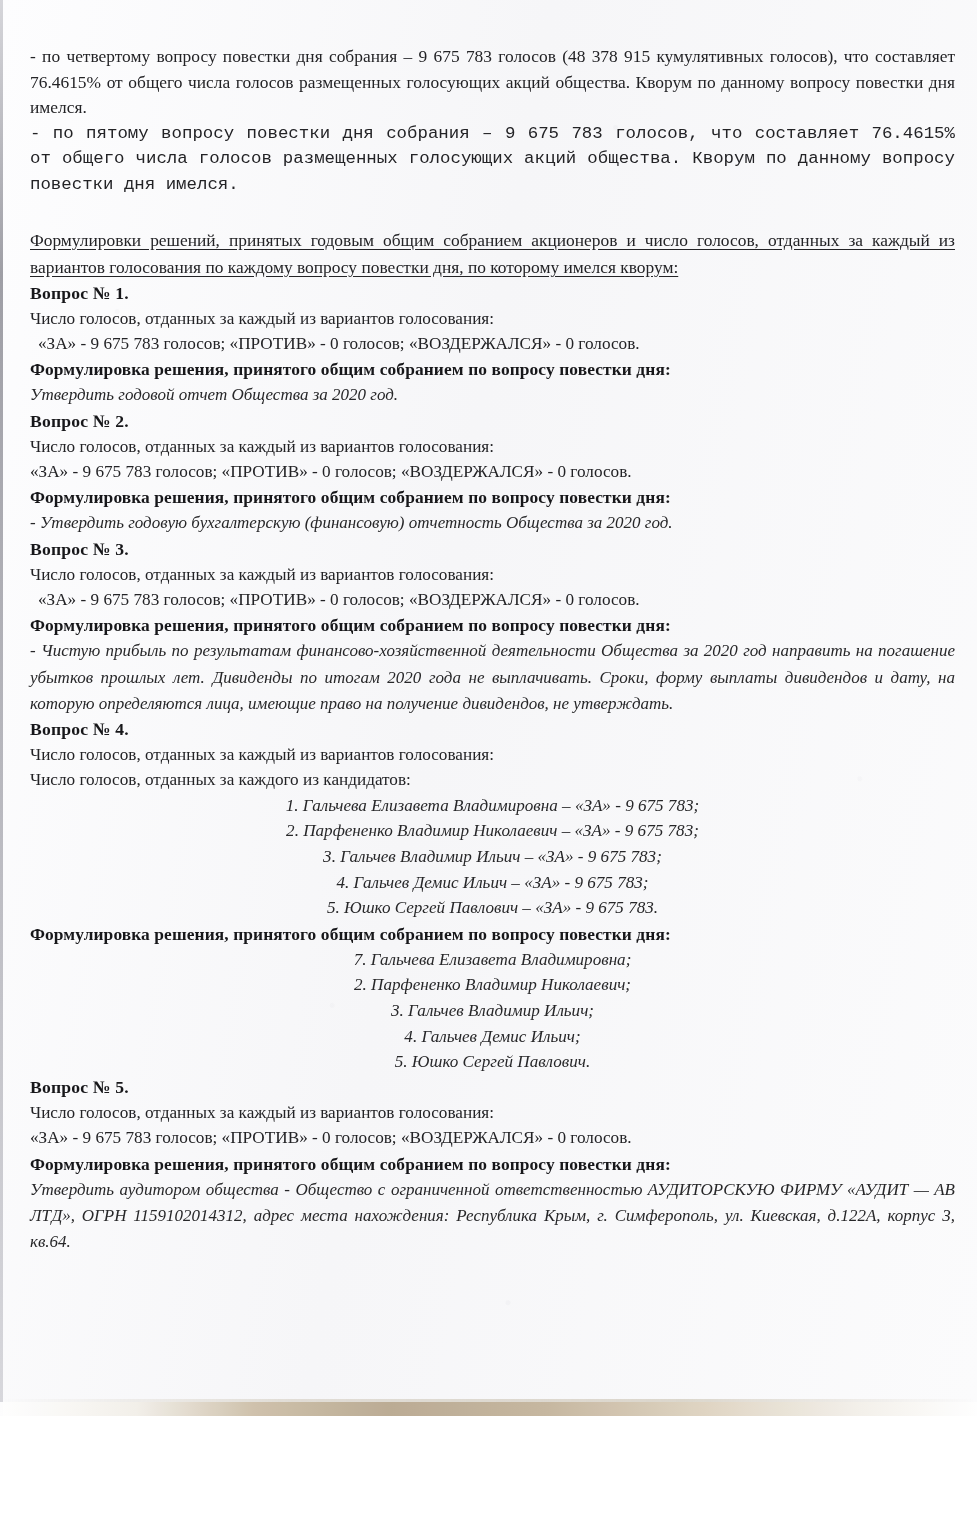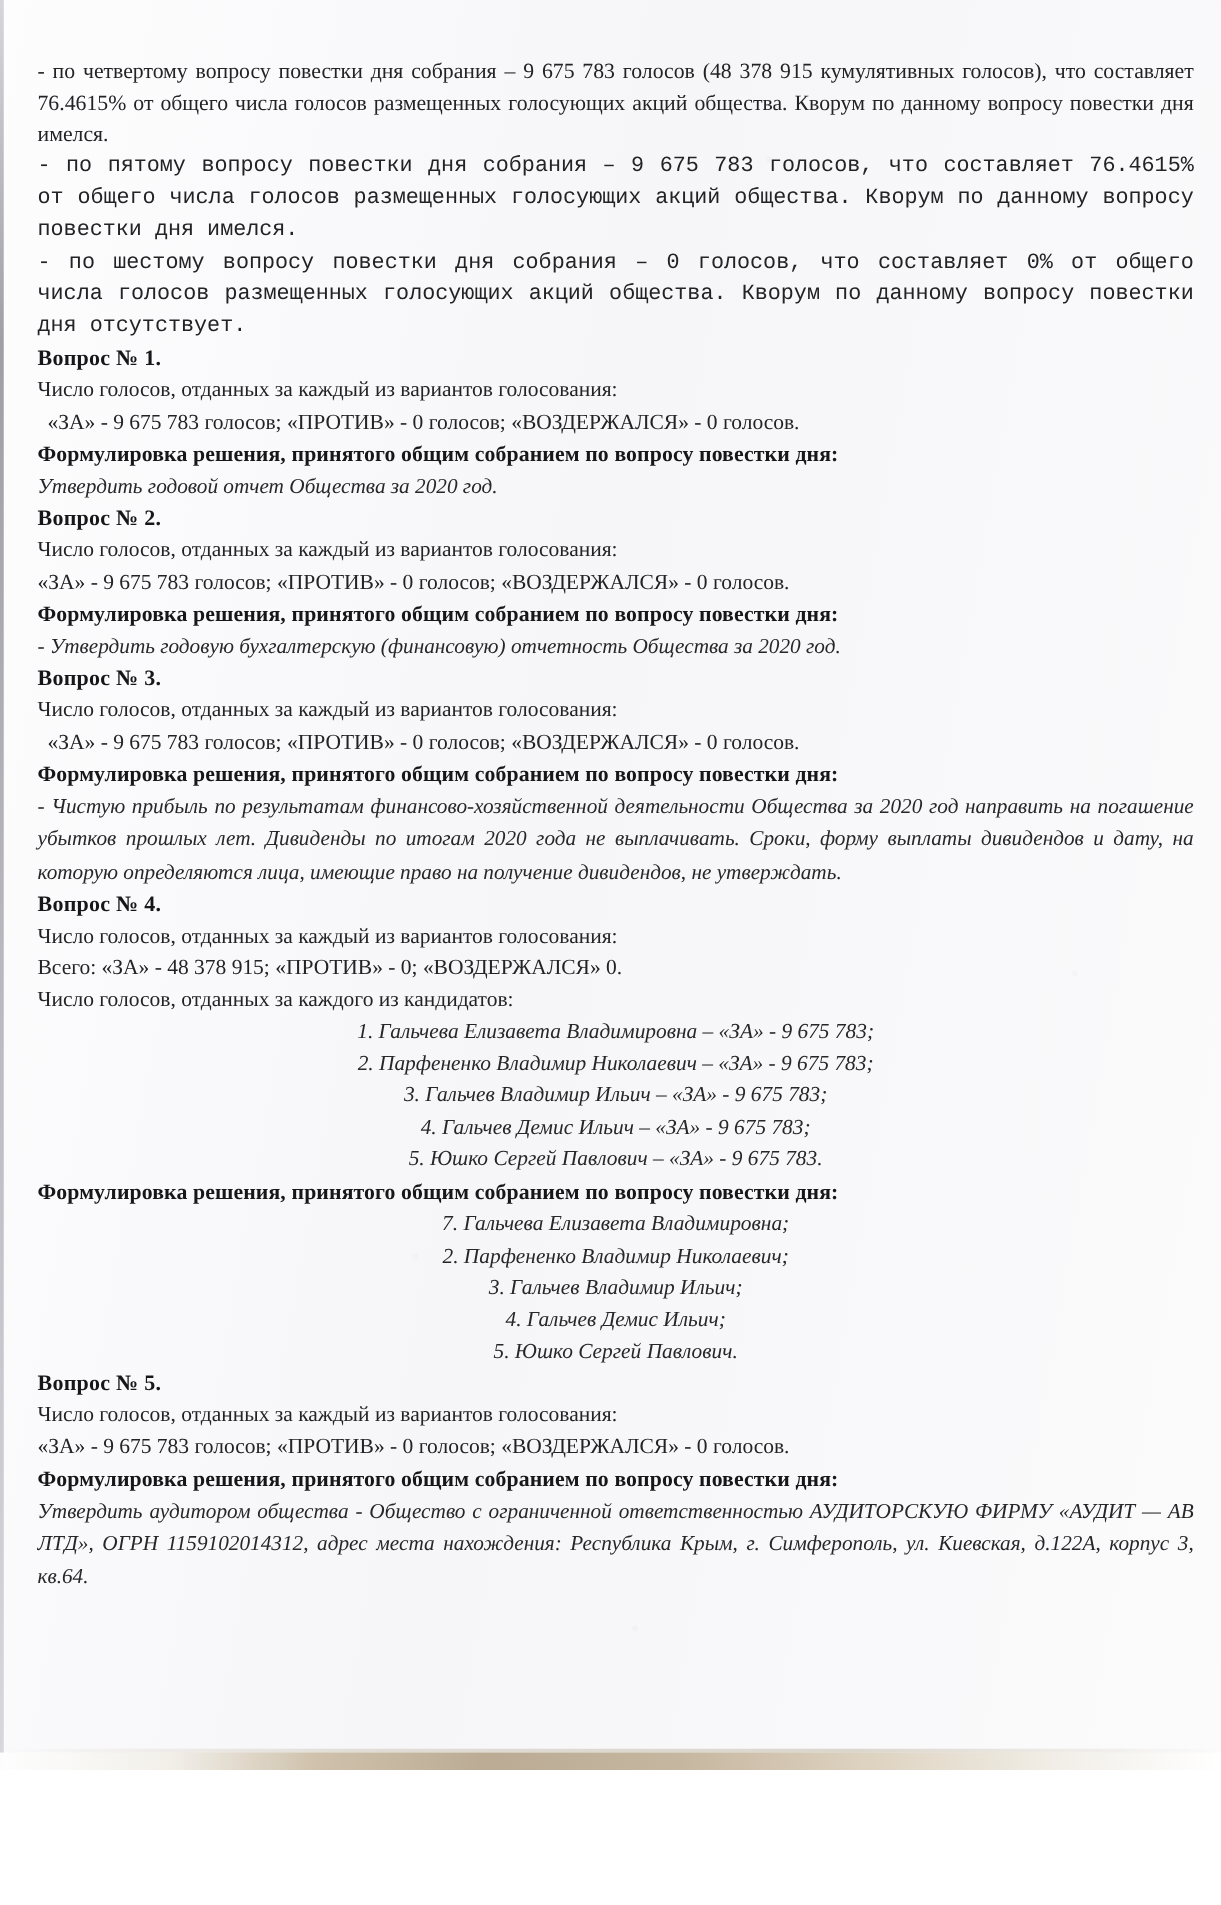--- a/index.html
+++ b/index.html
@@ -157,23 +157,23 @@
 
   <div id="paper-texture"></div>
   <div id="left-edge-artifact"></div>
   <div id="bottom-edge-artifact"></div>
 
   <div id="content">
 
     <div class="intro-block">
       <p class="body-text">- по четвертому вопросу повестки дня собрания – 9 675 783 голосов (48 378 915 кумулятивных голосов), что составляет 76.4615%    от общего числа голосов размещенных голосующих акций общества. Кворум по данному вопросу повестки дня имелся.</p>
       <p class="body-text">- по пятому вопросу повестки дня собрания – 9 675 783 голосов, что составляет 76.4615%  от общего числа голосов размещенных голосующих акций общества. Кворум по данному вопросу повестки дня имелся.</p>
-      <p class="body-text">- по шестому вопросу повестки дня собрания – 0 голосов, что составляет 0%   от общего числа голосов размещенных голосующих акций общества. Кворум по данному вопросу повестки дня отсутствует.</p>
-    </div>
-
+    </div>
+
+    <p class="heading-underline">Формулировки   решений, принятых годовым общим собранием акционеров и число голосов, отданных за каждый из вариантов голосования по каждому вопросу повестки дня, по которому имелся кворум:</p>
 
     <div class="q-block">
       <div class="q-title">Вопрос № 1.</div>
       <div class="q-line">Число голосов, отданных за каждый из вариантов голосования:</div>
       <div class="q-line indent">«ЗА» - 9 675 783  голосов;  «ПРОТИВ» - 0 голосов;  «ВОЗДЕРЖАЛСЯ» - 0 голосов.</div>
       <div class="q-bold">Формулировка решения, принятого общим собранием по вопросу повестки дня:</div>
       <div class="q-italic">Утвердить годовой отчет Общества за 2020 год.</div>
     </div>
 
     <div class="q-block">
@@ -188,21 +188,20 @@
       <div class="q-title">Вопрос № 3.</div>
       <div class="q-line">Число голосов, отданных за каждый из вариантов голосования:</div>
       <div class="q-line indent">«ЗА» - 9 675 783  голосов;  «ПРОТИВ» - 0 голосов;  «ВОЗДЕРЖАЛСЯ» - 0 голосов.</div>
       <div class="q-bold">Формулировка решения, принятого общим собранием по вопросу повестки дня:</div>
       <div class="q-italic just">-  Чистую прибыль   по результатам финансово-хозяйственной деятельности Общества за 2020 год направить на погашение убытков прошлых лет. Дивиденды по итогам 2020  года не выплачивать. Сроки, форму выплаты дивидендов и дату, на которую определяются лица, имеющие право на получение дивидендов, не утверждать.</div>
     </div>
 
     <div class="q-block">
       <div class="q-title">Вопрос № 4.</div>
       <div class="q-line">Число голосов, отданных за каждый из вариантов голосования:</div>
-      <div class="q-line">Всего:  «ЗА» -  48 378 915;  «ПРОТИВ» - 0;  «ВОЗДЕРЖАЛСЯ» 0.</div>
       <div class="q-line">Число голосов, отданных за каждого из кандидатов:</div>
       <ul class="plain">
         <li class="cand-line">1. Гальчева Елизавета Владимировна  –  «ЗА» -  9 675 783;</li>
         <li class="cand-line">2. Парфененко Владимир Николаевич – «ЗА» -  9 675 783;</li>
         <li class="cand-line">3. Гальчев Владимир Ильич –  «ЗА» -  9 675 783;</li>
         <li class="cand-line">4. Гальчев Демис Ильич – «ЗА» -  9 675 783;</li>
         <li class="cand-line">5. Юшко Сергей Павлович –  «ЗА» -  9 675 783.</li>
       </ul>
       <div class="q-bold">Формулировка решения, принятого общим собранием по вопросу повестки дня:</div>
       <ul class="plain">

